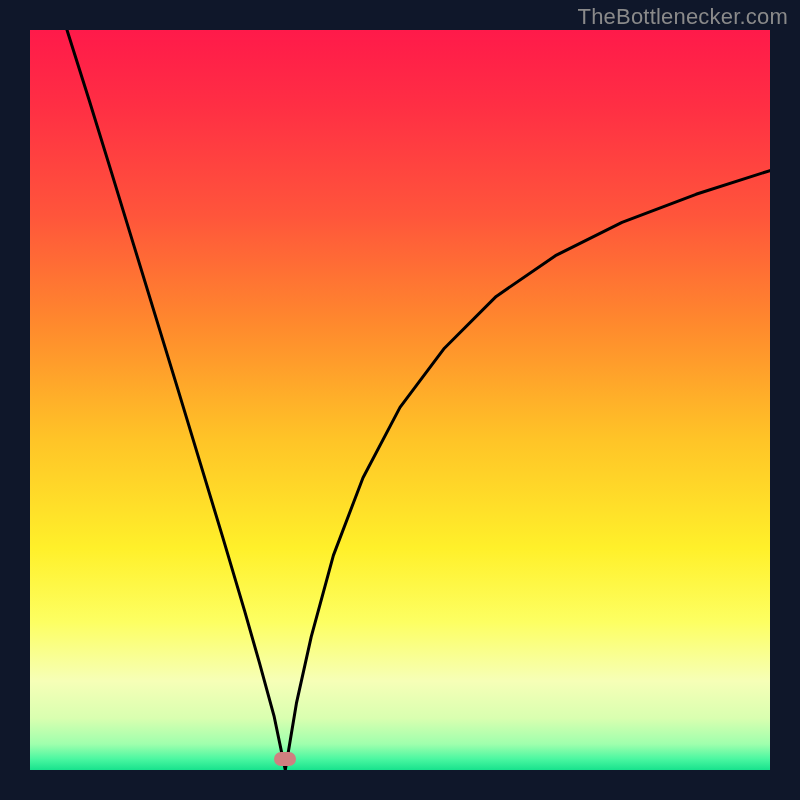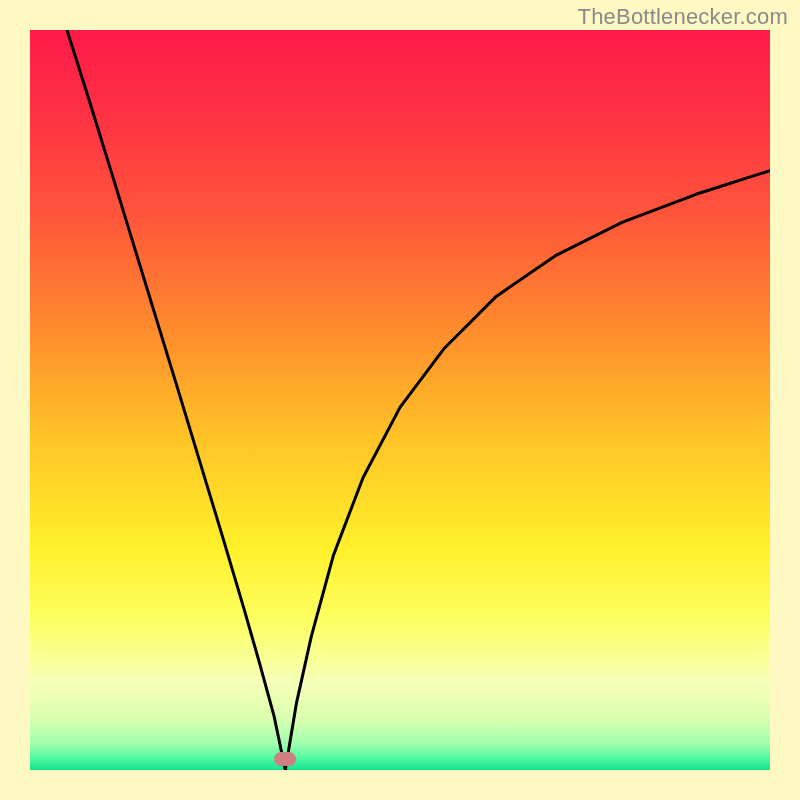--- a/index.html
+++ b/index.html
@@ -8,21 +8,21 @@
     width: 800px;
     height: 800px;
     overflow: hidden;
     background: #000;
     font-family: Arial, Helvetica, sans-serif;
   }
   .frame {
     position: relative;
     width: 800px;
     height: 800px;
-    background: #fef9c3;
+    background: #0f172a;
   }
   .watermark {
     position: absolute;
     top: 4px;
     right: 12px;
     color: #8a8a8a;
     font-size: 22px;
     font-weight: 400;
     letter-spacing: 0.2px;
     z-index: 10;

